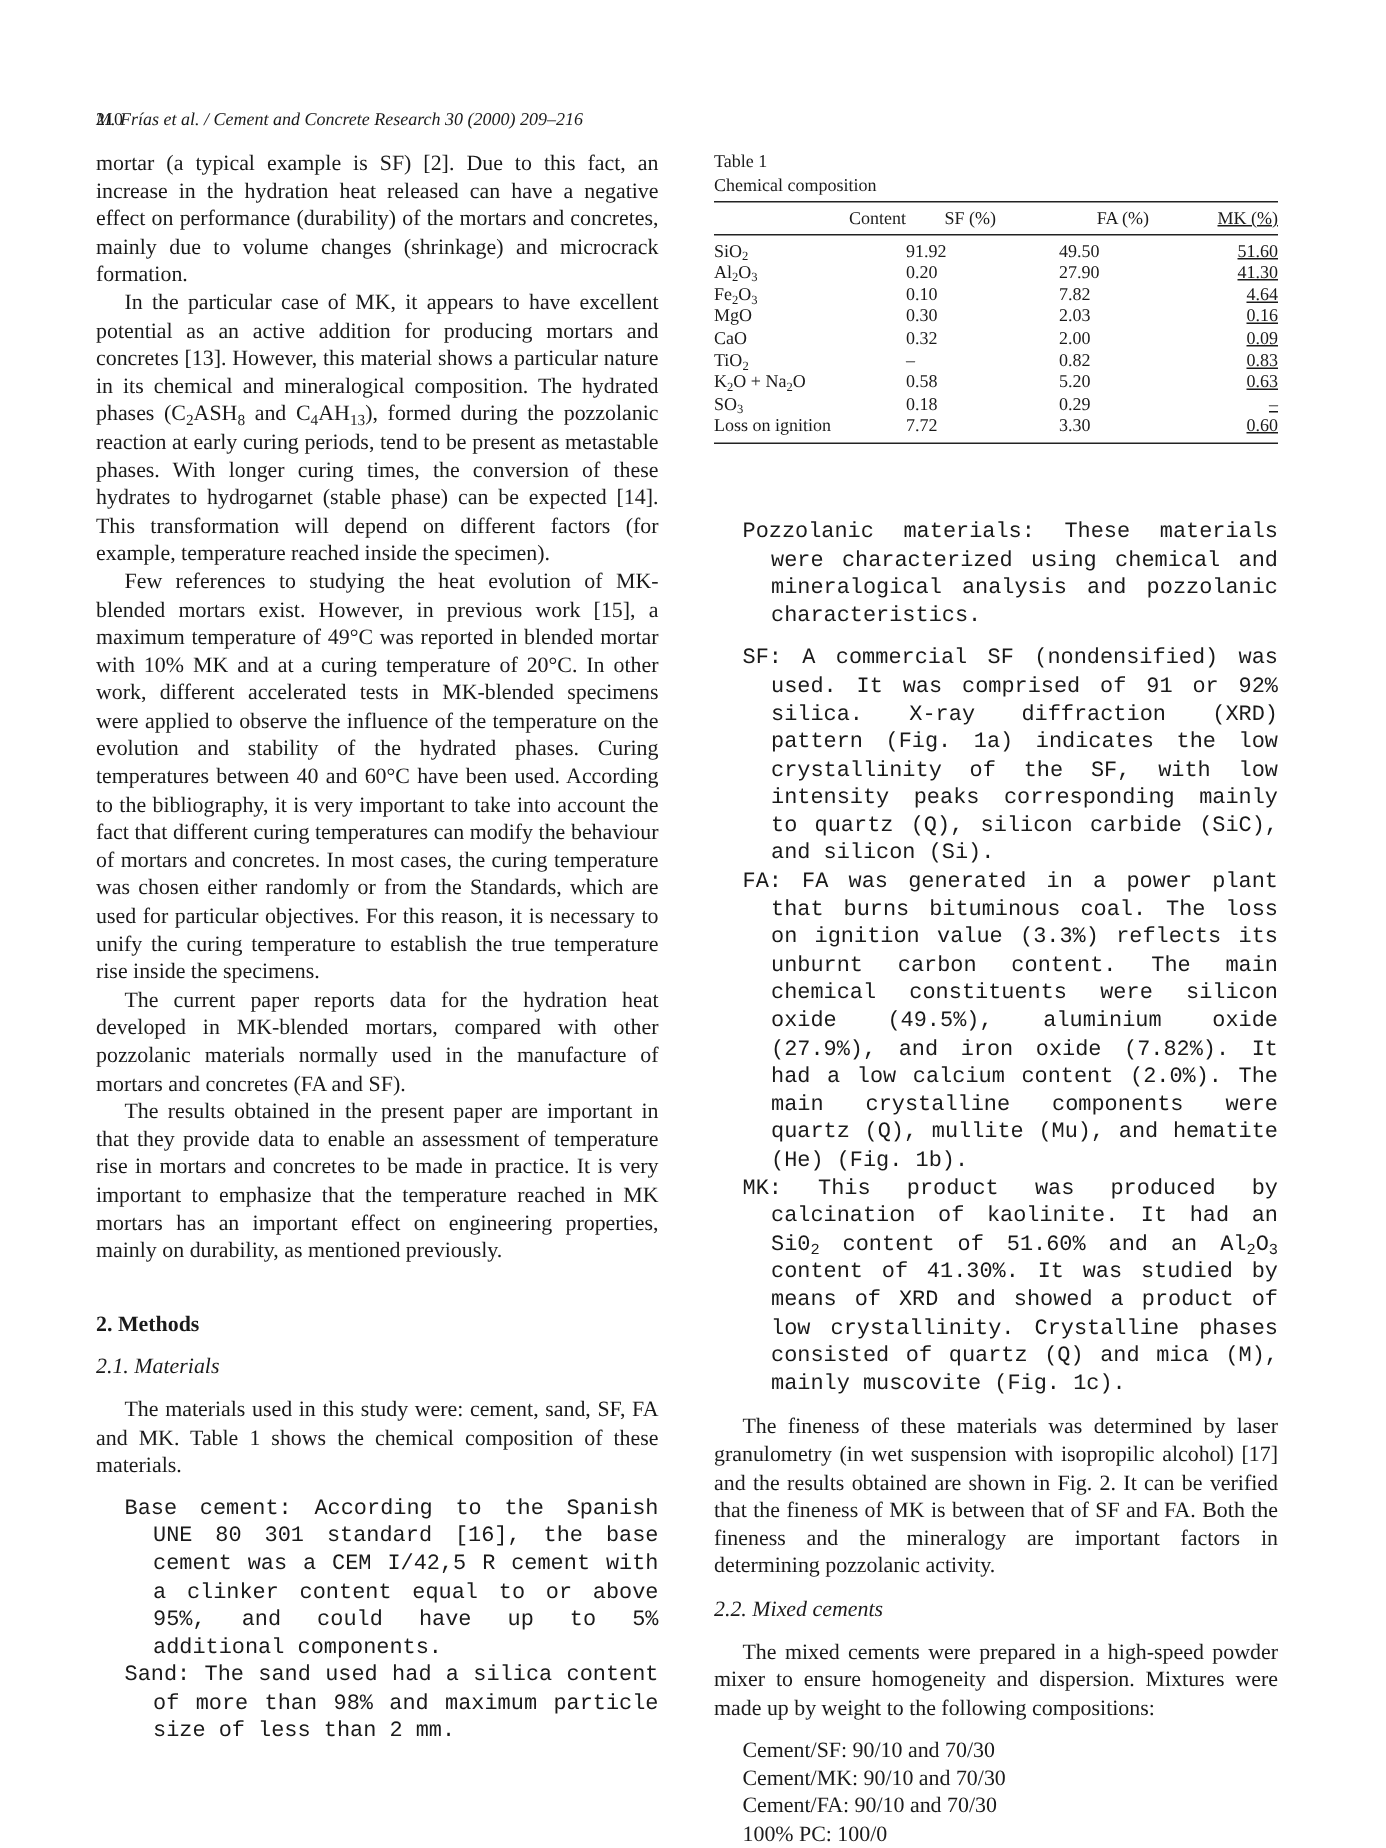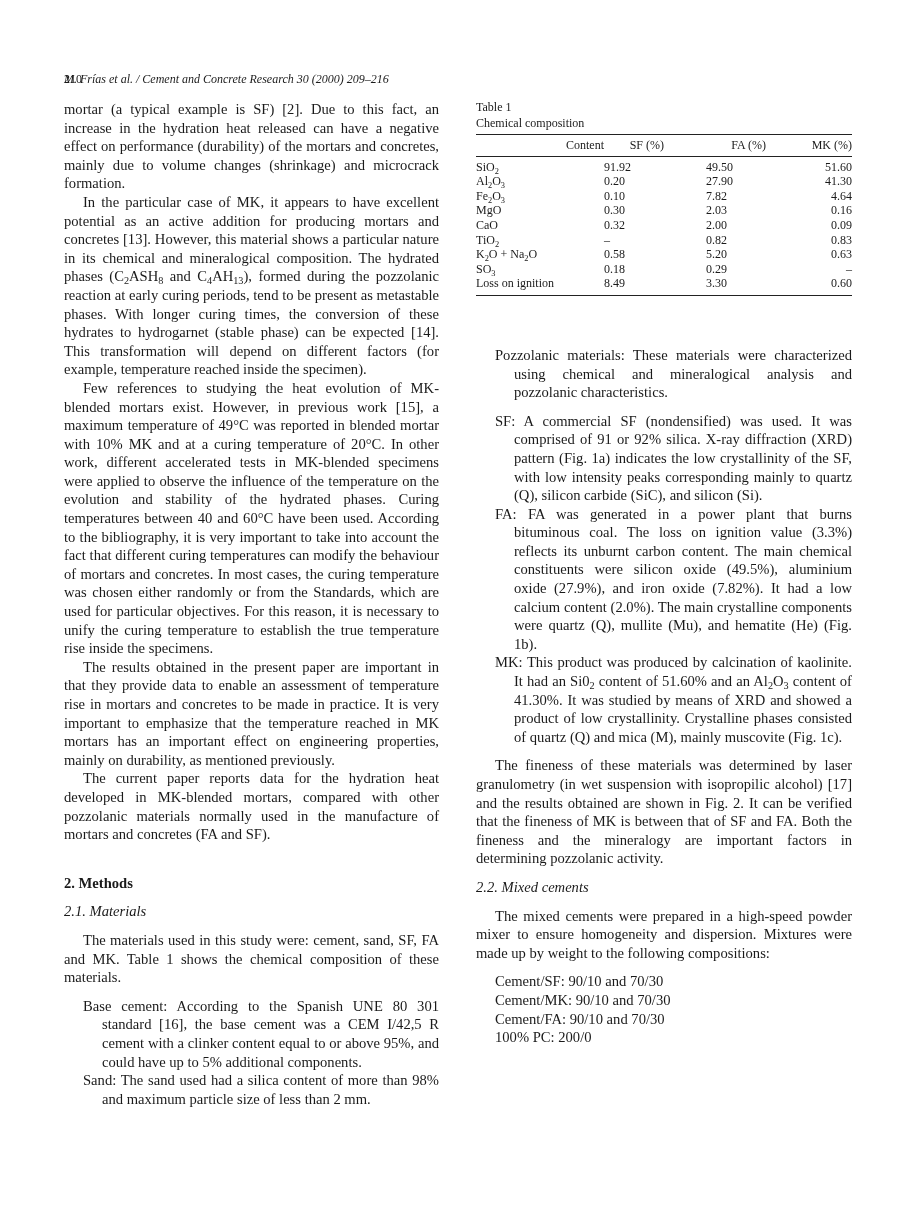--- a/index.html
+++ b/index.html
@@ -7,51 +7,51 @@
          font-family: "Liberation Serif", "DejaVu Serif", serif; color: #1a1a1a; }
   .header { position: absolute; top: 72px; left: 64px; width: 788px; height: 16px; font-size: 12px; }
   .header .pno { position: absolute; left: 0; top: 0; }
   .header .run { position: absolute; left: 0; right: 0; top: 0; text-align: left; font-style: italic; }
   .col { position: absolute; font-size: 14.6px; line-height: 18.6px; text-align: justify; }
   .col-left { left: 64px; top: 100px; width: 375px; }
   .col-right { left: 476px; top: 100px; width: 376px; }
   p { margin: 0; }
   .ind { text-indent: 19px; }
   .hang { padding-left: 19px; }
-  .hang > span { display: block; padding-left: 19px; text-indent: -19px; }
+  .hang > span { display: block; padding-left: 19px; text-indent: -19px; font-family: Liberation Mono, monospace; }
   .h2 { font-weight: bold; margin-top: 30px; margin-bottom: 10px; }
   .h3 { font-style: italic; margin-bottom: 10px; }
   .gap { height: 10px; }
   sub { font-size: 70%; line-height: 0; vertical-align: -0.3em; }
   .tbl-cap { font-size: 12px; line-height: 15.5px; }
   table.t1 { width: 376px; border-collapse: collapse; font-size: 12px; line-height: 14.6px; margin-top: 3px; }
   table.t1 th { font-weight: normal; text-align: right; padding: 3px 0 3px 0; border-top: 1.2px solid #222; border-bottom: 1px solid #222; }
   table.t1 td { padding: 0; }
   table.t1 tr.last td { padding-bottom: 4px; border-bottom: 1.2px solid #222; }
   table.t1 tr.first td { padding-top: 3px; }
   .c1 { width: 128px; }
   .c2 { width: 60px; text-align: left; padding-right: 42px !important; }
   .c3 { width: 60px; text-align: left; padding-right: 40px !important; }
-  .c4 { text-align: right; }
+  .c4 { text-align: right; text-decoration: underline; }
   .list { padding-left: 19px; }
 </style>
 </head>
 <body>
 
 <div class="header">
   <span class="pno">210</span>
   <span class="run">M. Frías et al. / Cement and Concrete Research 30 (2000) 209–216</span>
 </div>
 
 <div class="col col-left">
   <p>mortar (a typical example is SF) [2]. Due to this fact, an increase in the hydration heat released can have a negative effect on performance (durability) of the mortars and concretes, mainly due to volume changes (shrinkage) and microcrack formation.</p>
   <p class="ind"><span>In the particular case of MK, it appears to have excellent potential as an active addition for producing mortars and concretes [13]. However, this material shows a particular nature in its chemical and mineralogical composition. The hydrated phases (C</span><sub>2</sub><span>ASH</span><sub>8</sub><span> and C</span><sub>4</sub><span>AH</span><sub>13</sub><span>), formed during the pozzolanic reaction at early curing periods, tend to be present as metastable phases. With longer curing times, the conversion of these hydrates to hydrogarnet (stable phase) can be expected [14]. This transformation will depend on different factors (for example, temperature reached inside the specimen).</span></p>
   <p class="ind">Few references to studying the heat evolution of MK-blended mortars exist. However, in previous work [15], a maximum temperature of 49°C was reported in blended mortar with 10% MK and at a curing temperature of 20°C. In other work, different accelerated tests in MK-blended specimens were applied to observe the influence of the temperature on the evolution and stability of the hydrated phases. Curing temperatures between 40 and 60°C have been used. According to the bibliography, it is very important to take into account the fact that different curing temperatures can modify the behaviour of mortars and concretes. In most cases, the curing temperature was chosen either randomly or from the Standards, which are used for particular objectives. For this reason, it is necessary to unify the curing temperature to establish the true temperature rise inside the specimens.</p>
+  <p class="ind">The current paper reports data for the hydration heat developed in MK-blended mortars, compared with other pozzolanic materials normally used in the manufacture of mortars and concretes (FA and SF).</p>
   <p class="ind">The results obtained in the present paper are important in that they provide data to enable an assessment of temperature rise in mortars and concretes to be made in practice. It is very important to emphasize that the temperature reached in MK mortars has an important effect on engineering properties, mainly on durability, as mentioned previously.</p>
-  <p class="ind">The current paper reports data for the hydration heat developed in MK-blended mortars, compared with other pozzolanic materials normally used in the manufacture of mortars and concretes (FA and SF).</p>
   <p class="h2">2. Methods</p>
   <p class="h3">2.1. Materials</p>
   <p class="ind">The materials used in this study were: cement, sand, SF, FA and MK. Table 1 shows the chemical composition of these materials.</p>
   <div class="gap"></div>
   <div class="hang">
     <span>Base cement: According to the Spanish UNE 80 301 standard [16], the base cement was a CEM I/42,5 R cement with a clinker content equal to or above 95%, and could have up to 5% additional components.</span>
     <span>Sand: The sand used had a silica content of more than 98% and maximum particle size of less than 2 mm.</span>
   </div>
 </div>
 
@@ -111,21 +111,21 @@
           <td class="c4">0.63</td>
         </tr>
         <tr>
           <td class="c1"><span>SO</span><sub>3</sub><span></span><sub></sub><span></span></td>
           <td class="c2">0.18</td>
           <td class="c3">0.29</td>
           <td class="c4">–</td>
         </tr>
         <tr class="last">
           <td class="c1"><span>Loss on ignition</span><sub></sub><span></span><sub></sub><span></span></td>
-          <td class="c2">8.49</td>
+          <td class="c2">7.72</td>
           <td class="c3">3.30</td>
           <td class="c4">0.60</td>
         </tr>
       </tbody>
   </table>
 
   <div style="height:50px"></div>
 
   <div class="hang">
     <span>Pozzolanic materials: These materials were characterized using chemical and mineralogical analysis and pozzolanic characteristics.</span>
@@ -137,16 +137,16 @@
   <div class="gap"></div>
   <p class="ind">The fineness of these materials was determined by laser granulometry (in wet suspension with isopropilic alcohol) [17] and the results obtained are shown in Fig. 2. It can be verified that the fineness of MK is between that of SF and FA. Both the fineness and the mineralogy are important factors in determining pozzolanic activity.</p>
   <div class="gap"></div>
   <p class="h3">2.2. Mixed cements</p>
   <p class="ind">The mixed cements were prepared in a high-speed powder mixer to ensure homogeneity and dispersion. Mixtures were made up by weight to the following compositions:</p>
   <div class="gap"></div>
   <div class="list">
     <div>Cement/SF: 90/10 and 70/30</div>
     <div>Cement/MK: 90/10 and 70/30</div>
     <div>Cement/FA: 90/10 and 70/30</div>
-    <div>100% PC: 200/0</div>
+    <div>100% PC: 100/0</div>
   </div>
   <div class="gap"></div>
 </div>
 
 </body></html>

